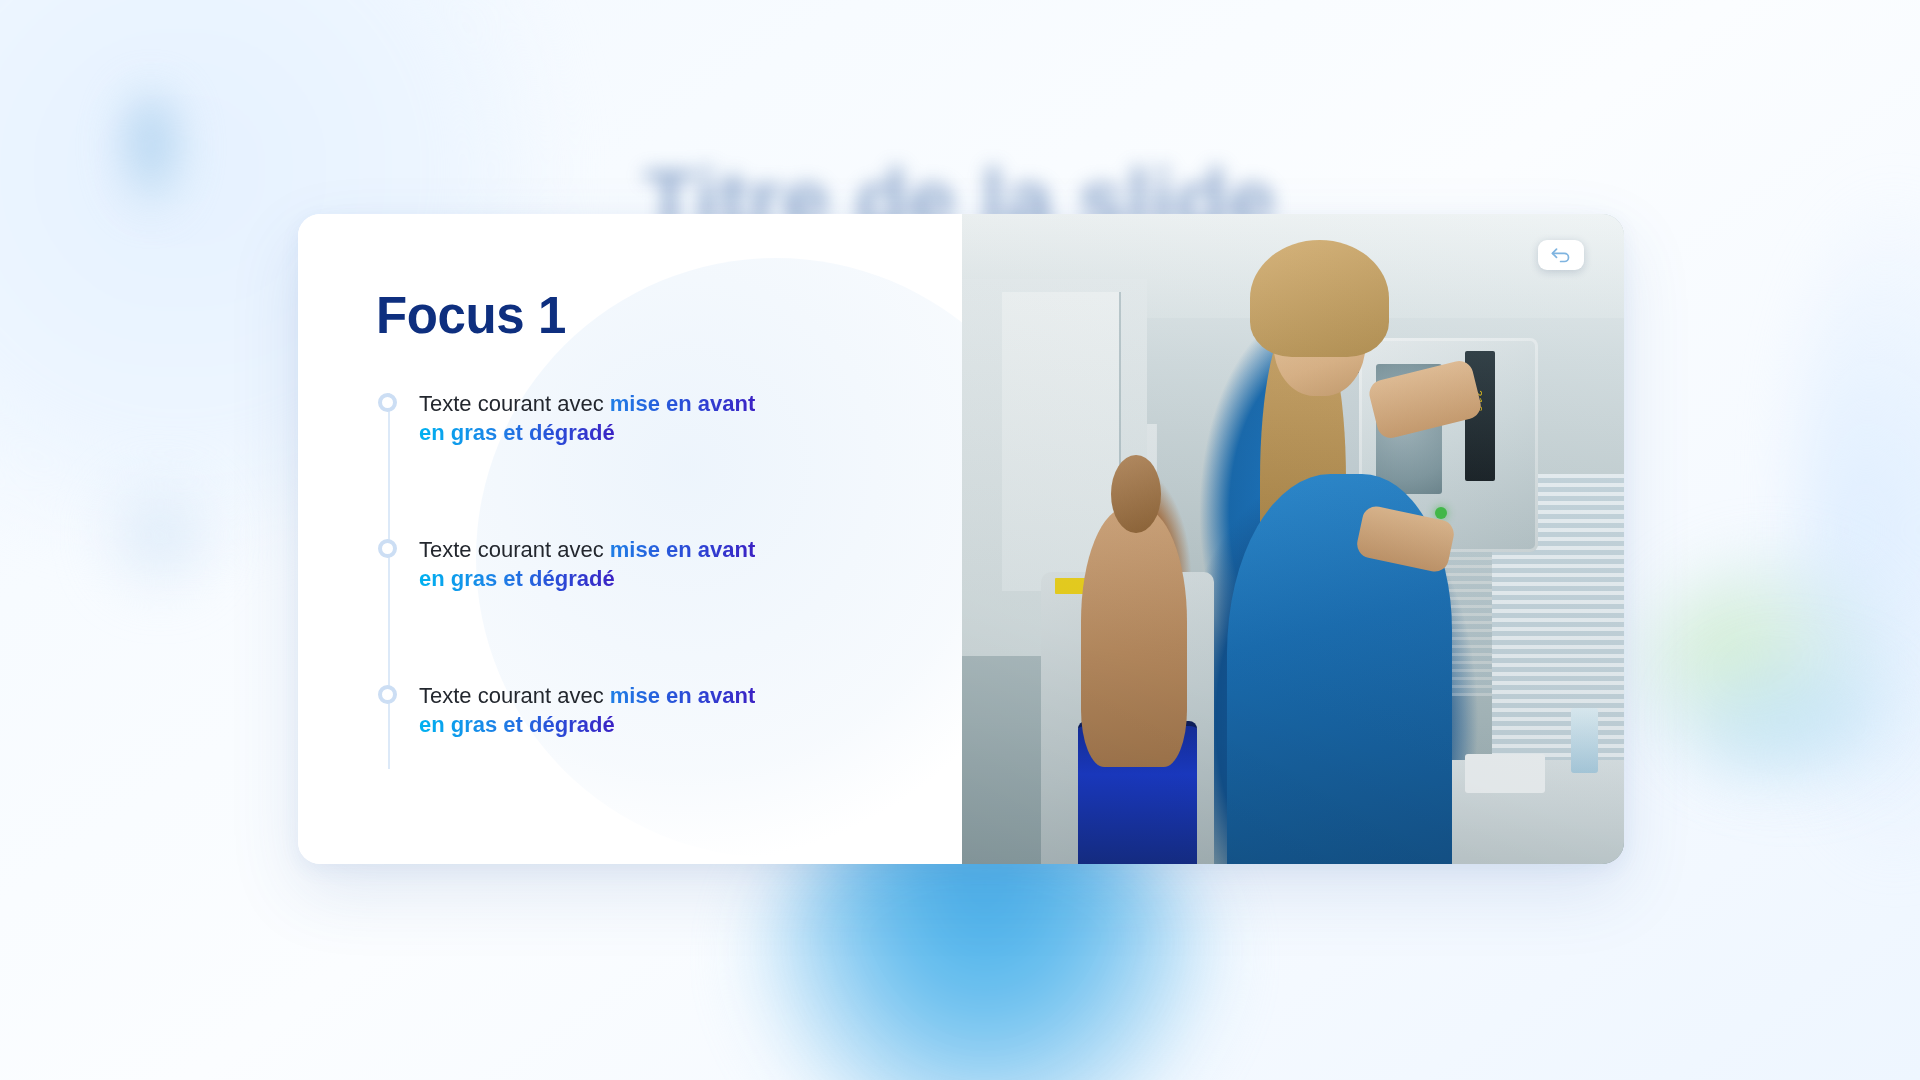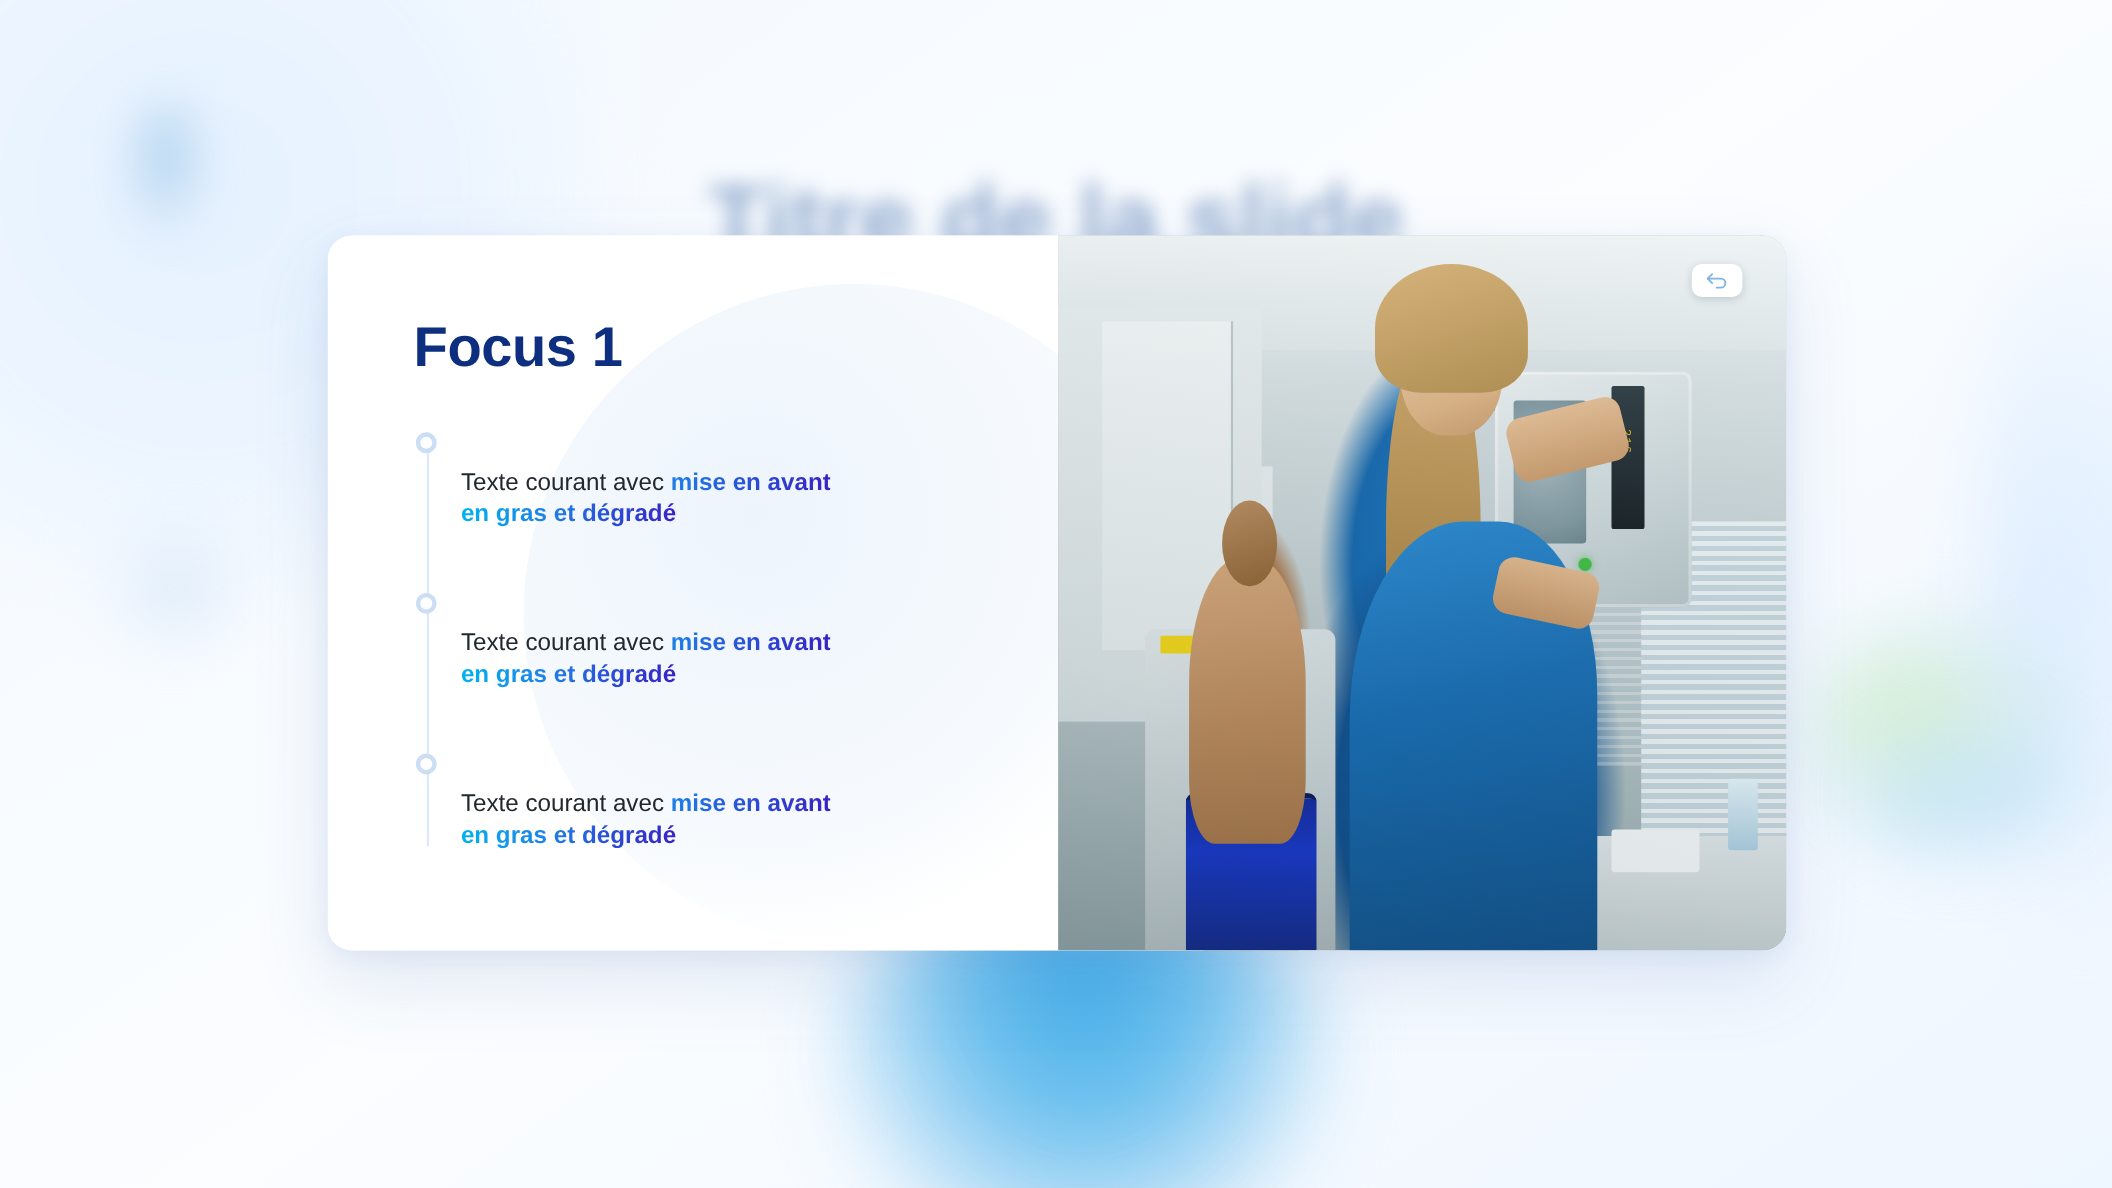--- a/index.html
+++ b/index.html
@@ -170,21 +170,20 @@
     z-index: 1;
   }
   .bullet-row:last-child .connector { height: 84px; }
 
   .bullet-text {
     font-size: 22px;
     line-height: 1.32;
     color: #23272e;
     max-width: 400px;
     padding-left: 3px;
-    margin-top: 34px;
   }
   .hl {
     font-weight: 700;
     background: linear-gradient(90deg, #00b2f0 0%, #1f7fe6 42%, #2b49d6 72%, #3b22c4 100%);
     -webkit-background-clip: text;
     background-clip: text;
     -webkit-text-fill-color: transparent;
     color: #2545cf;
   }
   .hl.run2 {

